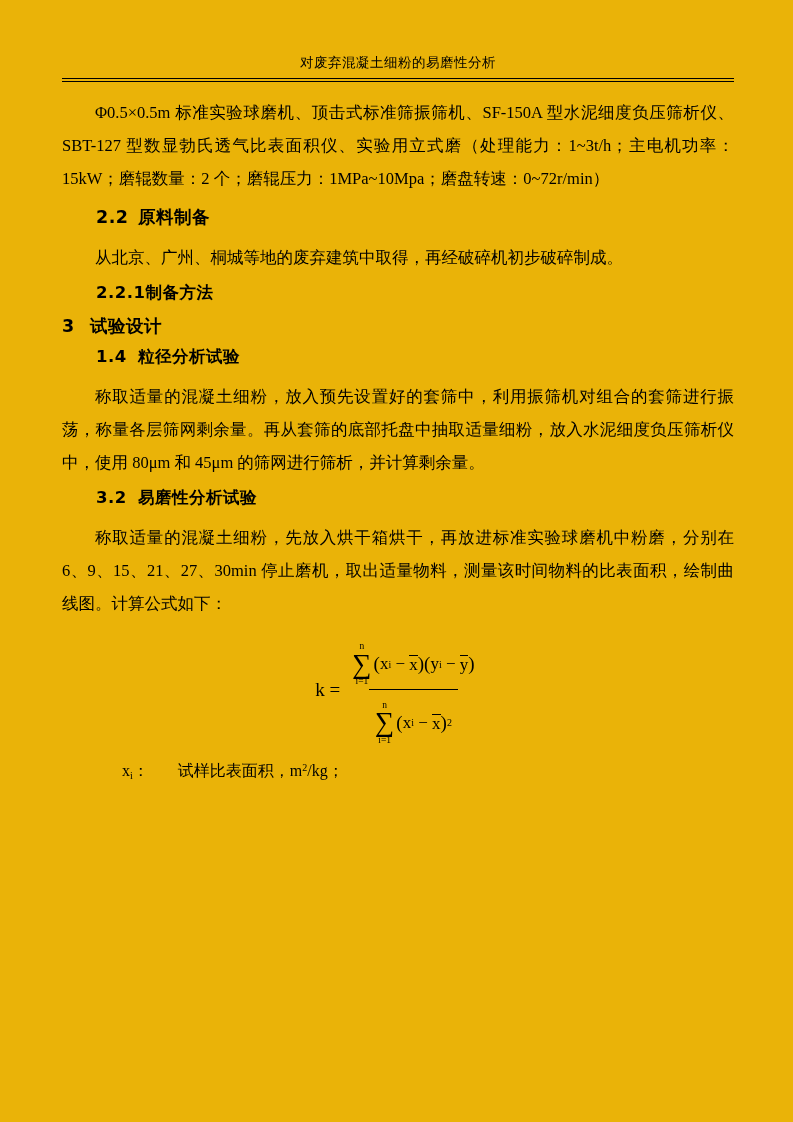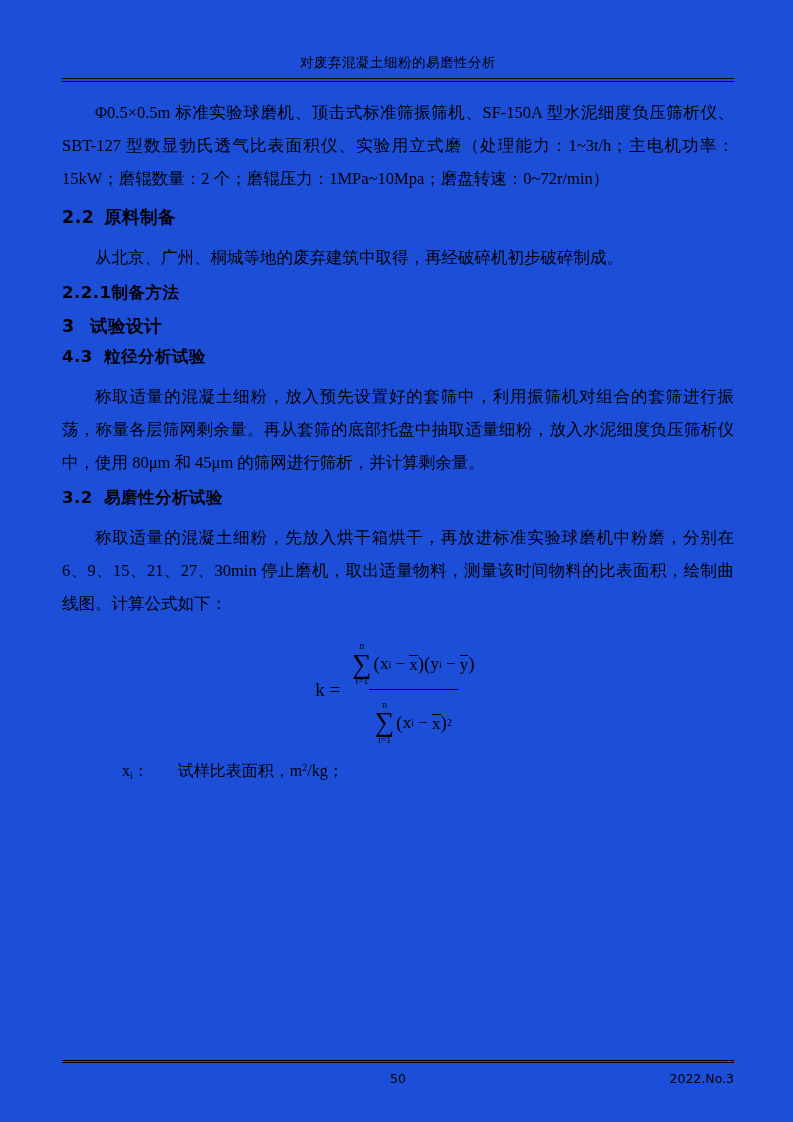--- a/index.html
+++ b/index.html
@@ -3,21 +3,21 @@
 <meta charset="utf-8">
 <style>
   html, body {
     margin: 0;
     padding: 0;
     background: #b0b0b0;
   }
   .page {
     width: 793px;
     height: 1122px;
-    background: #1d4ed8;
+    background: #eab308;
     margin: 0 auto;
     position: relative;
     box-sizing: border-box;
     font-family: "Liberation Serif", serif;
     color: #000;
     overflow: hidden;
   }
   .content {
     position: absolute;
     left: 62px;
@@ -60,20 +60,21 @@
   h3.sub {
     font-size: 16.5px;
     font-weight: bold;
     margin: 8px 0 4px 0;
     font-family: "DejaVu Sans", sans-serif;
     letter-spacing: 0.5px;
   }
   .sec-num {
     display: inline-block;
     min-width: 42px;
+    margin-left: 34px;
   }
   .sec-num-wide {
     display: inline-block;
     min-width: 28px;
   }
   .formula-wrap {
     margin: 14px 0 6px 0;
     display: flex;
     justify-content: center;
     align-items: center;
@@ -185,21 +186,21 @@
     <h3 class="sub">
       <span class="sec-num">2.2.1</span><span>制备方法</span>
     </h3>
 
 
     <h2 class="sec">
       <span class="sec-num-wide">3</span><span>试验设计</span>
     </h2>
 
     <h3 class="sub">
-      <span class="sec-num">4.3</span><span>粒径分析试验</span>
+      <span class="sec-num">1.4</span><span>粒径分析试验</span>
     </h3>
 
     <p class="body indent">称取适量的混凝土细粉，放入预先设置好的套筛中，利用振筛机对组合的套筛进行振荡，称量各层筛网剩余量。再从套筛的底部托盘中抽取适量细粉，放入水泥细度负压筛析仪中，使用 80μm 和 45μm 的筛网进行筛析，并计算剩余量。</p>
 
     <h3 class="sub">
       <span class="sec-num">3.2</span><span>易磨性分析试验</span>
     </h3>
 
     <p class="body indent">称取适量的混凝土细粉，先放入烘干箱烘干，再放进标准实验球磨机中粉磨，分别在 6、9、15、21、27、30min 停止磨机，取出适量物料，测量该时间物料的比表面积，绘制曲线图。计算公式如下：</p>
 
@@ -230,23 +231,14 @@
         </span>
       </div>
     </div>
 
     <div class="var-def">
       <span class="label"><span>x</span><sub class="v">i</sub><span>：</span></span><span>试样比表面积，</span><span>m</span><sup class="v">2</sup><span>/kg；</span>
     </div>
 
   </div>
 
-  <div class="footer">
-    <div class="rule-bot"></div>
-    <div class="rule-bot-thin"></div>
-    <div class="footer-row">
-      <div class="footer-left"></div>
-      <div class="footer-center">50</div>
-      <div class="footer-right">2022.No.3</div>
-    </div>
-  </div>
 
 </div>
 
 </body></html>

